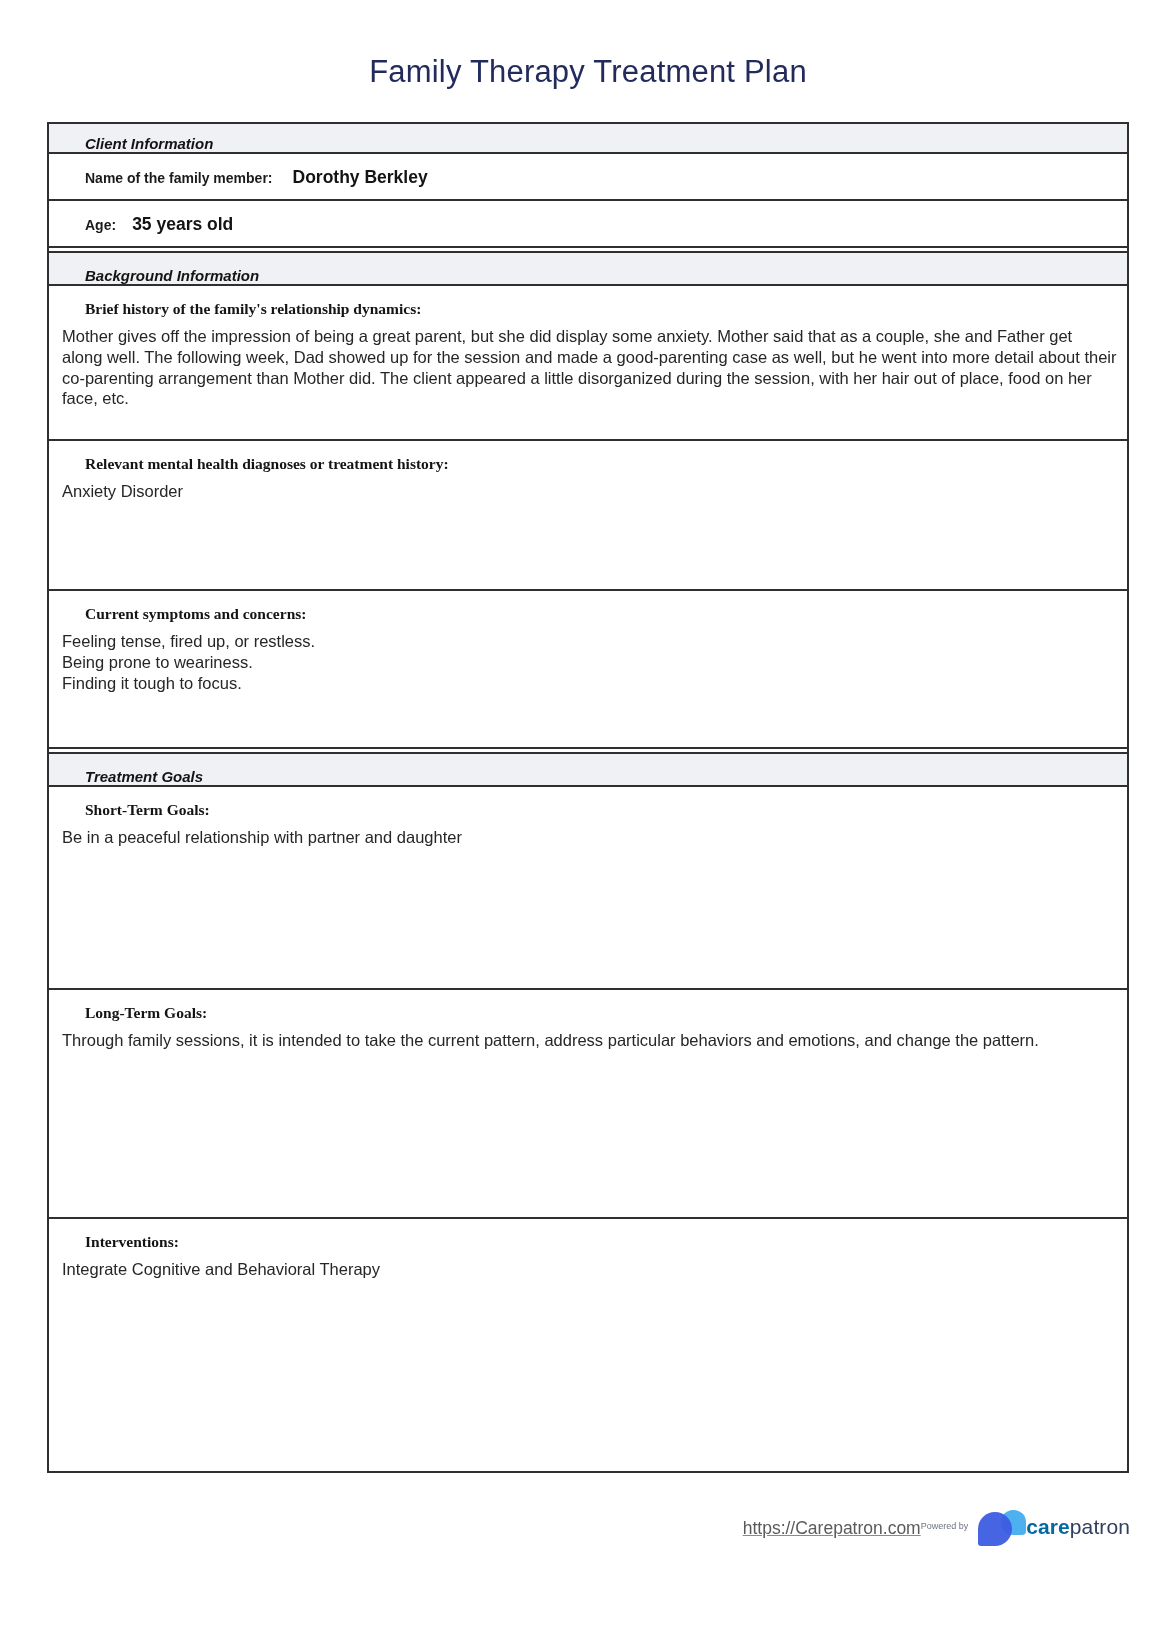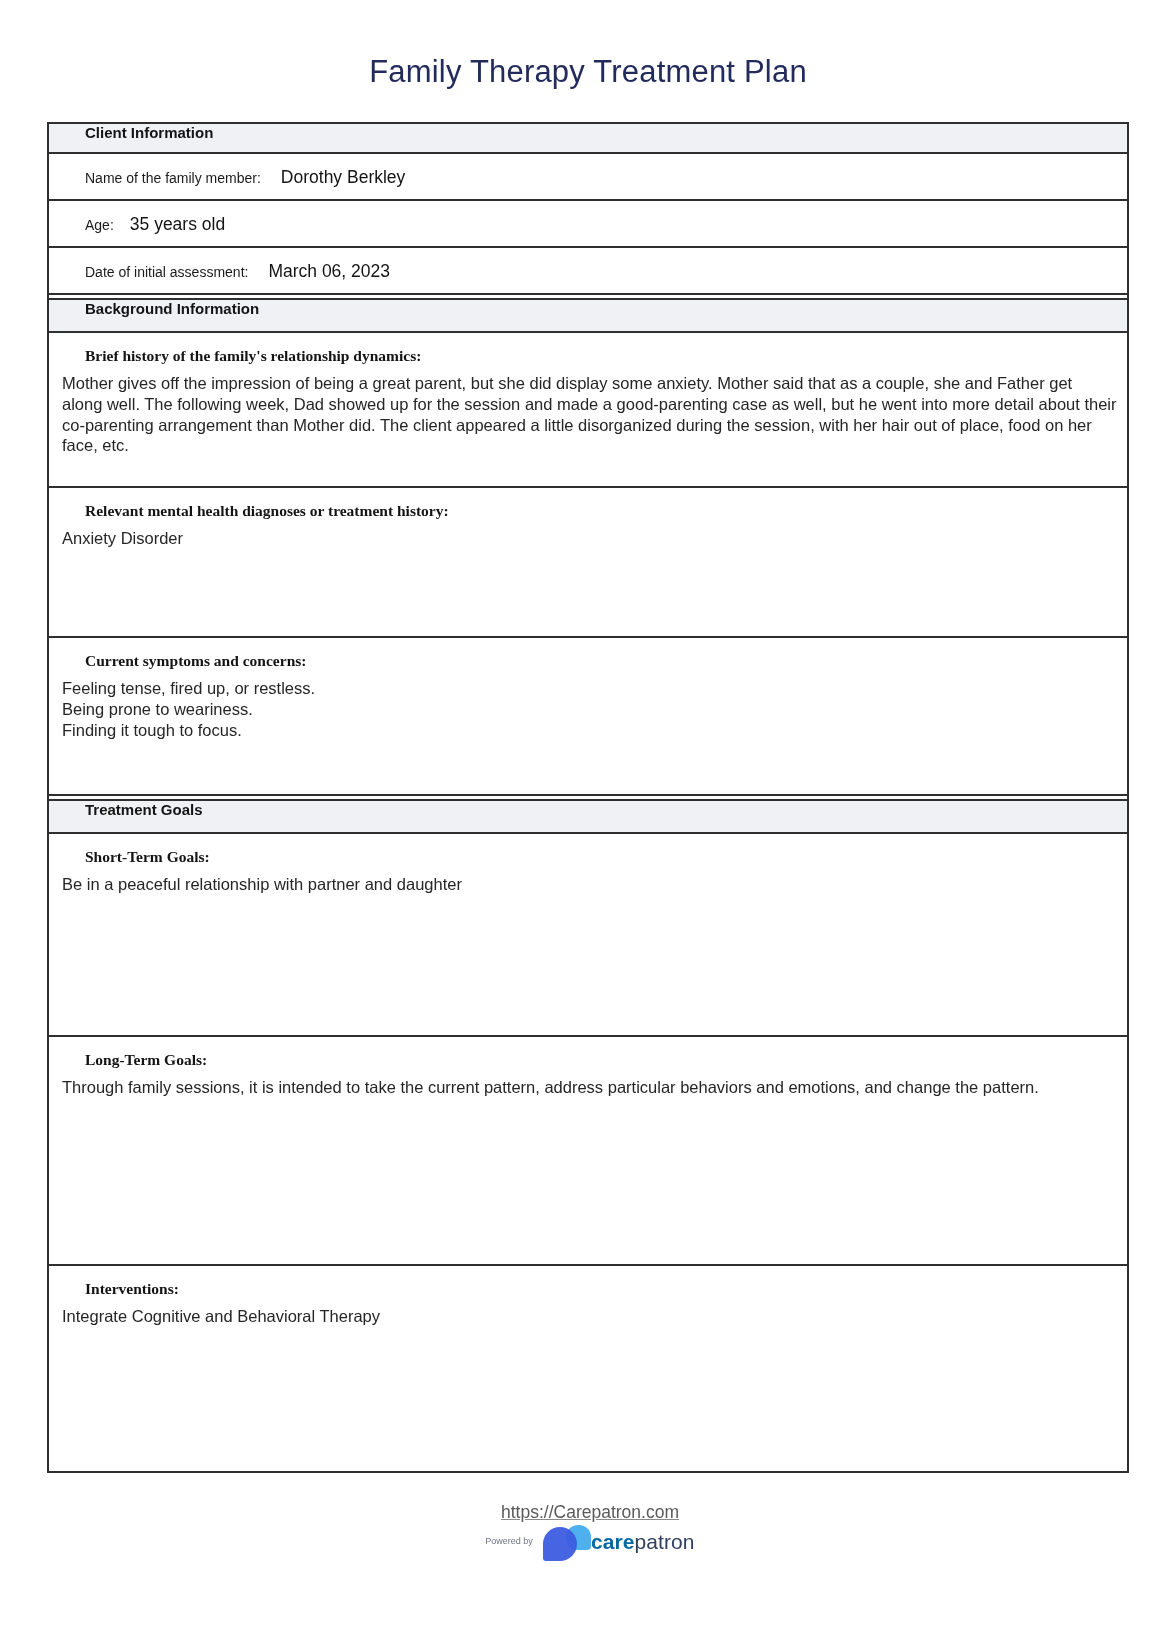--- a/index.html
+++ b/index.html
@@ -34,37 +34,39 @@
     height: 1351px;
     border: 2px solid #2f2f2f;
     background: #ffffff;
   }
   .row { width: 100%; }
   .bordered { border-bottom: 2px solid #2f2f2f; }
   .section-header {
     height: 30px;
     background: #f0f1f5;
     display: flex;
-    align-items: flex-start;
+    align-items: flex-end;
     padding-left: 36px;
     font-size: 15px;
     font-weight: bold;
     color: #141414;
+    font-style: italic;
   }
   .section-header.gapped {
     margin-top: 3px;
     border-top: 2px solid #2f2f2f;
     height: 35px;
   }
   .field-row {
     height: 47px;
     display: flex;
     align-items: baseline;
     padding-left: 36px;
     padding-top: 13px;
+    font-weight: bold;
   }
   .field-label {
     font-size: 14px;
     color: #1b1b1b;
   }
   .field-value {
     font-size: 17.5px;
     color: #141414;
     margin-left: 20px;
   }
@@ -87,23 +89,22 @@
     white-space: pre-line;
   }
   .footer {
     position: absolute;
     left: 0;
     top: 1502px;
     width: 100%;
     height: 52px;
     display: flex;
     align-items: center;
-    justify-content: space-between;
+    justify-content: flex-end;
     padding: 0 46px 0 50px;
-    flex-direction: column;
   }
   .footer-link {
     font-size: 17.5px;
     color: #5a5a5a;
     text-decoration: underline;
     text-decoration-color: #8a8a8a;
     cursor: pointer;
   }
   .brand {
     display: flex;
@@ -160,24 +161,20 @@
     <div class="row field-row bordered">
       <span class="field-label">Name of the family member:</span>
       <span class="field-value">Dorothy Berkley</span>
     </div>
 
     <div class="row field-row bordered">
       <span class="field-label">Age:</span>
       <span class="field-value" style="margin-left:16px">35 years old</span>
     </div>
 
-    <div class="row field-row bordered">
-      <span class="field-label">Date of initial assessment:</span>
-      <span class="field-value">March 06, 2023</span>
-    </div>
 
     <div class="row section-header gapped bordered">
       <span>Background Information</span>
     </div>
 
     <div class="row content-cell bordered" style="height:155px">
       <div class="cell-label">Brief history of the family's relationship dynamics:</div>
       <div class="cell-text">Mother gives off the impression of being a great parent, but she did display some anxiety. Mother said that as a couple, she and Father get along well. The following week, Dad showed up for the session and made a good-parenting case as well, but he went into more detail about their co-parenting arrangement than Mother did. The client appeared a little disorganized during the session, with her hair out of place, food on her face, etc.</div>
     </div>
 

